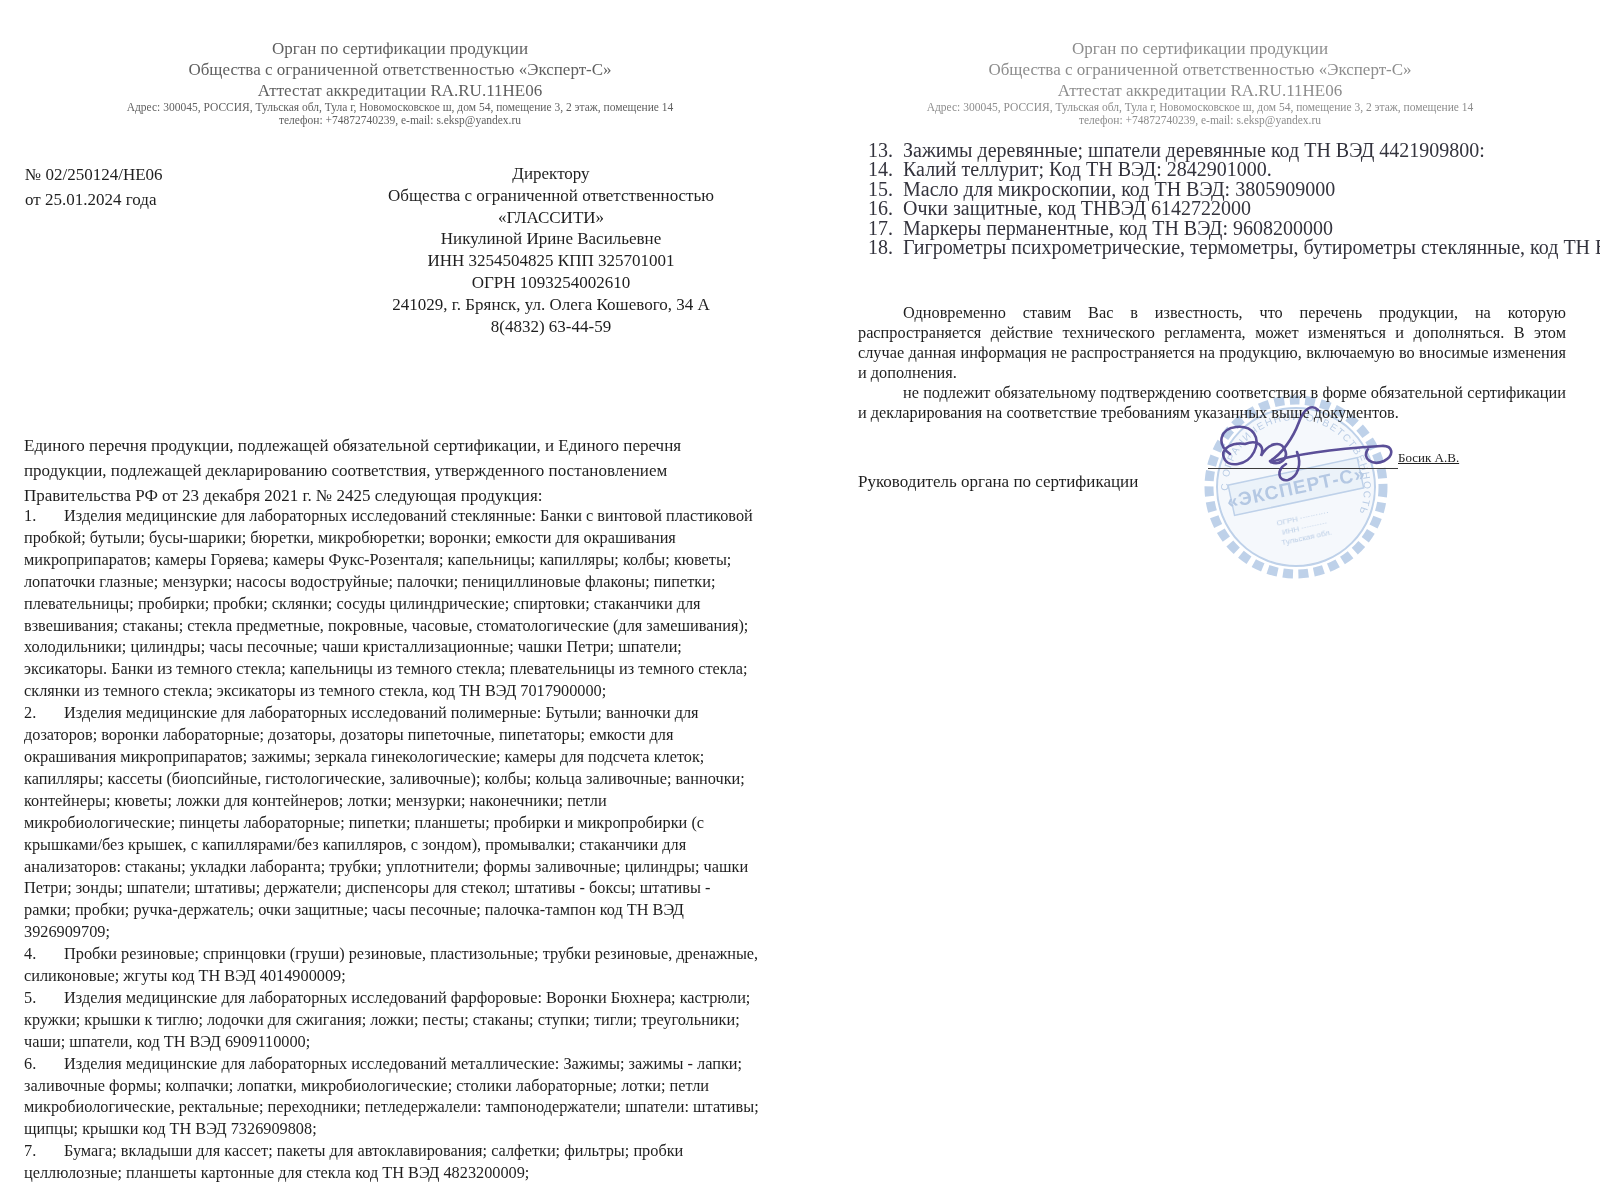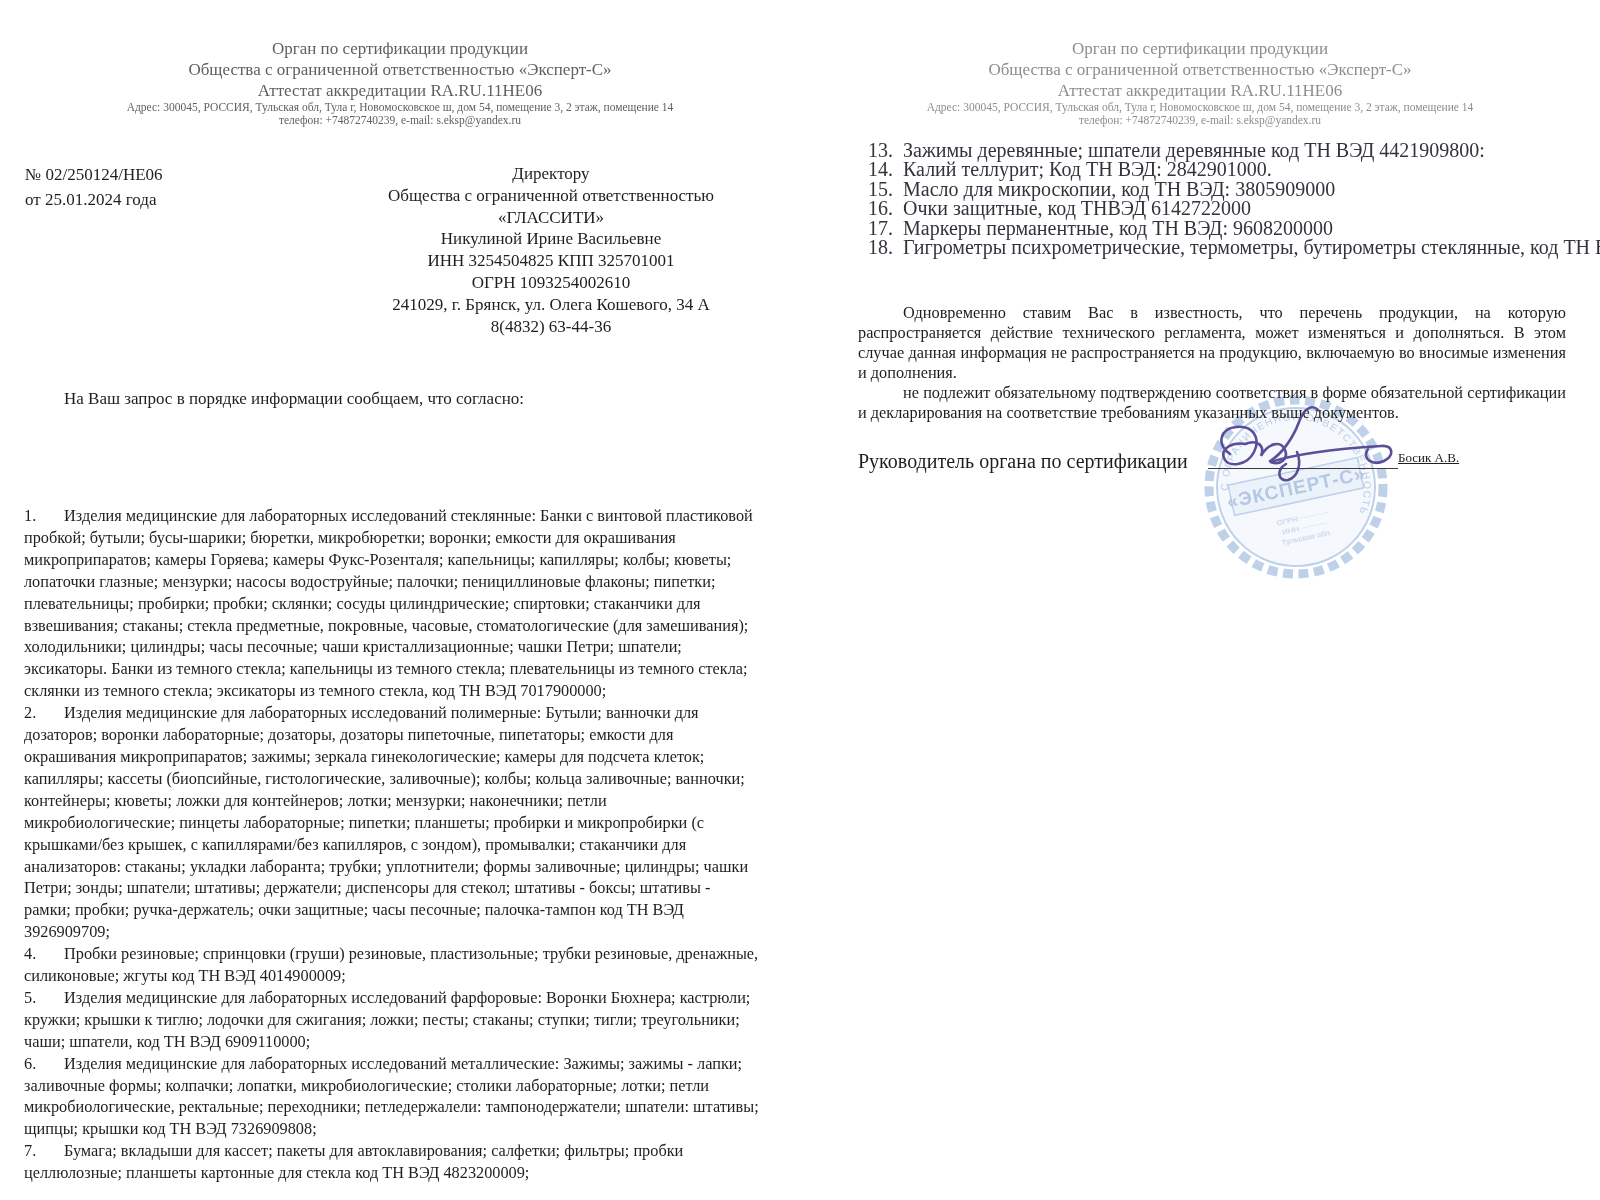--- a/index.html
+++ b/index.html
@@ -38,21 +38,21 @@
   
   .itemsR{position:absolute;left:68px;top:141px;width:700px;color:#33333d;}
   .itemsR p{margin:0;font-size:20px;line-height:19.4px;white-space:nowrap;}
   .itemsR .num{display:inline-block;width:35px;}
 
   
   .closing{position:absolute;left:58px;top:303px;width:708px;z-index:3;}
   .closing p{margin:0;font-size:16.3px;line-height:20px;text-align:justify;text-indent:45px;}
 
   
-  .sig-role{position:absolute;left:58px;top:450px;font-size:20px;z-index:3;}
+  .sig-role{position:absolute;left:58px;top:472px;font-size:17px;z-index:3;}
   .sig-line{position:absolute;left:408px;top:468px;width:190px;border-top:1.5px solid #3c3c3c;z-index:3;}
   .sig-name{position:absolute;left:598px;top:450px;width:164px;font-size:13px;z-index:3;text-decoration:underline;}
 
   .stamp{position:absolute;left:396px;top:389px;z-index:1;opacity:0.75;}
   .stamp-small{filter:blur(0.5px);}
   .autograph{position:absolute;left:400px;top:402px;z-index:4;}
 </style>
 </head>
 <body>
 
@@ -72,24 +72,24 @@
   </div>
 
   <div class="addr">
     <div>Директору</div>
     <div>Общества с ограниченной ответственностью</div>
     <div>«ГЛАССИТИ»</div>
     <div>Никулиной Ирине Васильевне</div>
     <div>ИНН 3254504825 КПП 325701001</div>
     <div>ОГРН 1093254002610</div>
     <div>241029, г. Брянск, ул. Олега Кошевого, 34 А</div>
-    <div>8(4832) 63-44-36</div>
+    <div>8(4832) 63-44-59</div>
   </div>
 
-  <div class="intro">На Ваш запрос в порядке информации сообщаем, что согласно:</div>
+  <div class="basis">Единого перечня продукции, подлежащей обязательной сертификации, и Единого перечня продукции, подлежащей декларированию соответствия, утвержденного постановлением Правительства РФ от 23 декабря 2021 г. № 2425 следующая продукция:</div>
 
   <div class="itemsL">
     <p><span class="num">1.</span><span>Изделия медицинские для лабораторных исследований стеклянные: Банки с винтовой пластиковой пробкой; бутыли; бусы-шарики; бюретки, микробюретки; воронки; емкости для окрашивания микроприпаратов; камеры Горяева; камеры Фукс-Розенталя; капельницы; капилляры; колбы; кюветы; лопаточки глазные; мензурки; насосы водоструйные; палочки; пенициллиновые флаконы; пипетки; плевательницы; пробирки; пробки; склянки; сосуды цилиндрические; спиртовки; стаканчики для взвешивания; стаканы; стекла предметные, покровные, часовые, стоматологические (для замешивания); холодильники; цилиндры; часы песочные; чаши кристаллизационные; чашки Петри; шпатели; эксикаторы. Банки из темного стекла; капельницы из темного стекла; плевательницы из темного стекла; склянки из темного стекла; эксикаторы из темного стекла, код ТН ВЭД 7017900000;</span></p>
     <p><span class="num">2.</span><span>Изделия медицинские для лабораторных исследований полимерные: Бутыли; ванночки для дозаторов; воронки лабораторные; дозаторы, дозаторы пипеточные, пипетаторы; емкости для окрашивания микроприпаратов; зажимы; зеркала гинекологические; камеры для подсчета клеток; капилляры; кассеты (биопсийные, гистологические, заливочные); колбы; кольца заливочные; ванночки; контейнеры; кюветы; ложки для контейнеров; лотки; мензурки; наконечники; петли микробиологические; пинцеты лабораторные; пипетки; планшеты; пробирки и микропробирки (с крышками/без крышек, с капиллярами/без капилляров, с зондом), промывалки; стаканчики для анализаторов: стаканы; укладки лаборанта; трубки; уплотнители; формы заливочные; цилиндры; чашки Петри; зонды; шпатели; штативы; держатели; диспенсоры для стекол; штативы - боксы; штативы - рамки; пробки; ручка-держатель; очки защитные; часы песочные; палочка-тампон код ТН ВЭД 3926909709;</span></p>
     <p><span class="num">4.</span><span>Пробки резиновые; спринцовки (груши) резиновые, пластизольные; трубки резиновые, дренажные, силиконовые; жгуты код ТН ВЭД 4014900009;</span></p>
     <p><span class="num">5.</span><span>Изделия медицинские для лабораторных исследований фарфоровые: Воронки Бюхнера; кастрюли; кружки; крышки к тиглю; лодочки для сжигания; ложки; песты; стаканы; ступки; тигли; треугольники; чаши; шпатели, код ТН ВЭД 6909110000;</span></p>
     <p><span class="num">6.</span><span>Изделия медицинские для лабораторных исследований металлические: Зажимы; зажимы - лапки; заливочные формы; колпачки; лопатки, микробиологические; столики лабораторные; лотки; петли микробиологические, ректальные; переходники; петледержалели: тампонодержатели; шпатели: штативы; щипцы; крышки код ТН ВЭД 7326909808;</span></p>
     <p><span class="num">7.</span><span>Бумага; вкладыши для кассет; пакеты для автоклавирования; салфетки; фильтры; пробки целлюлозные; планшеты картонные для стекла код ТН ВЭД 4823200009;</span></p>
 
   </div>

